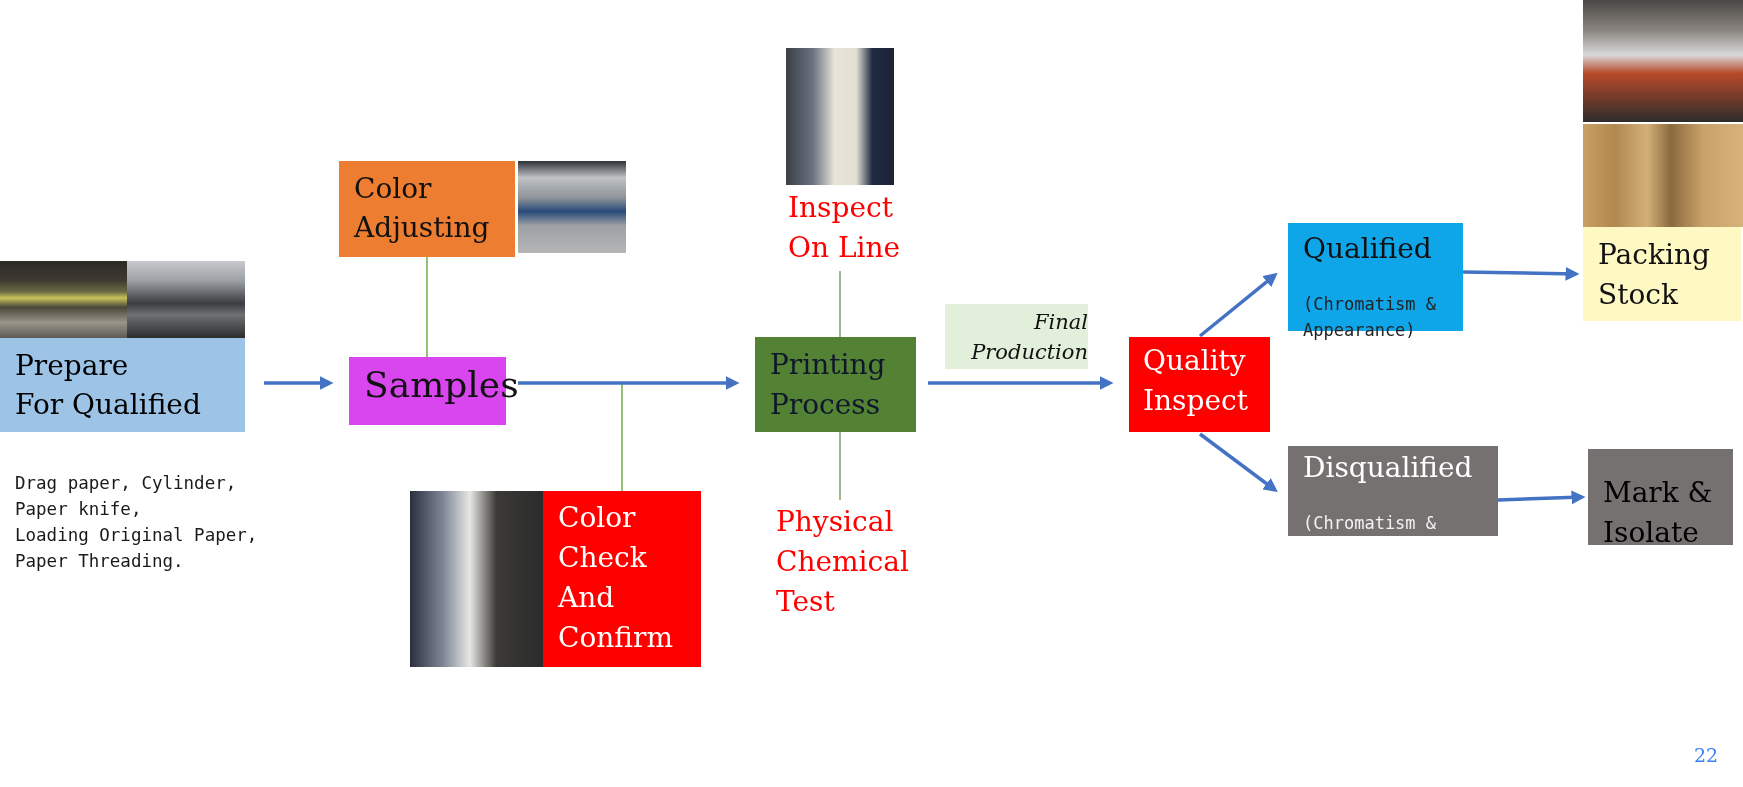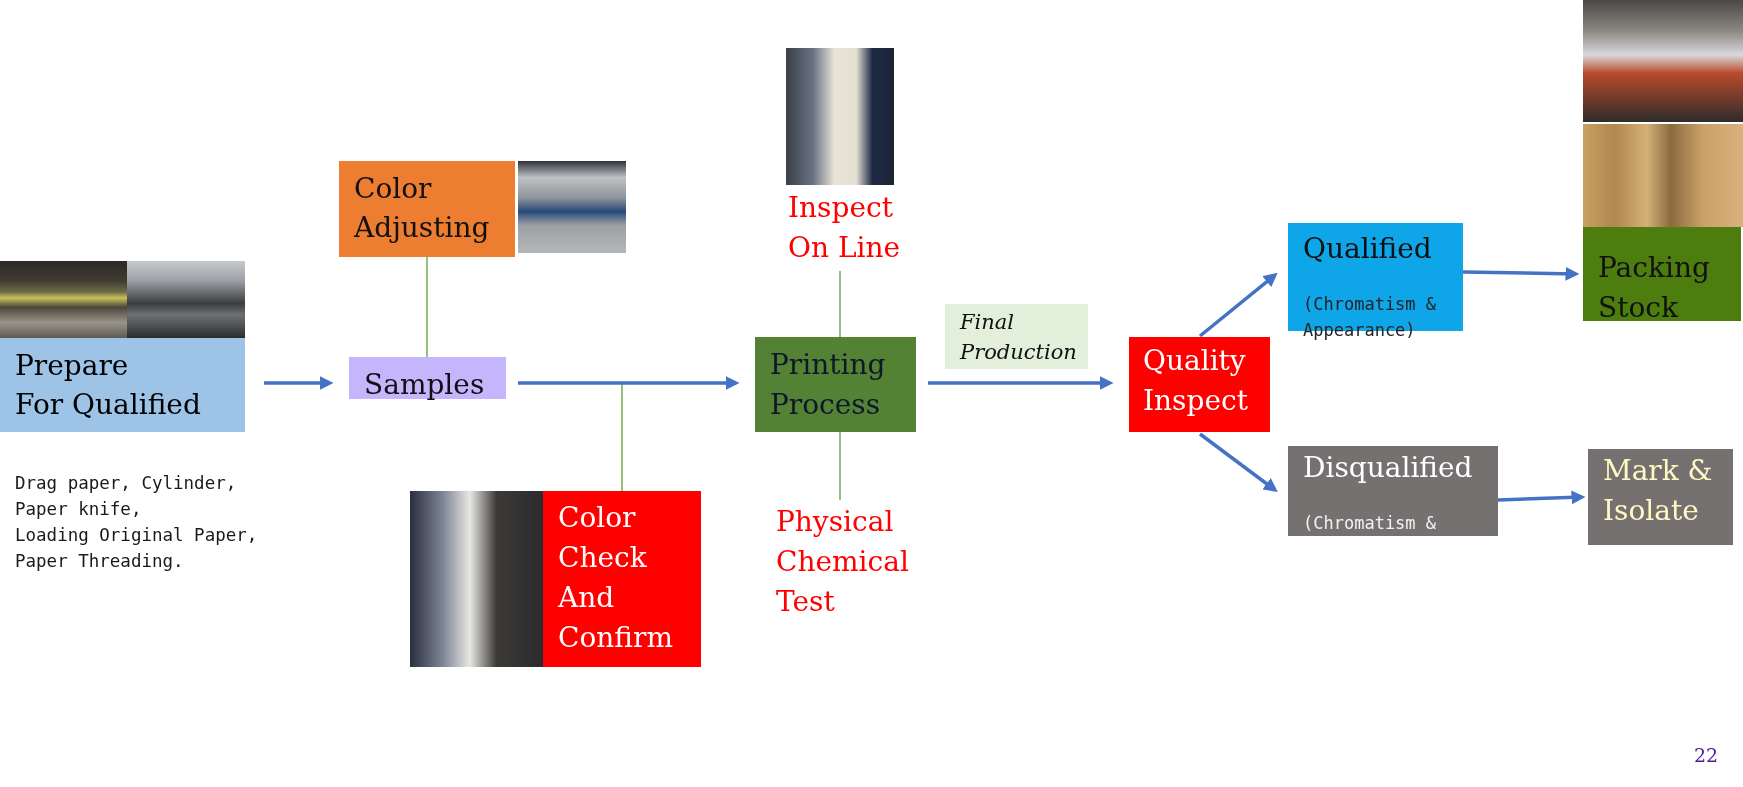--- a/index.html
+++ b/index.html
@@ -59,58 +59,58 @@
 For Qualified</div>
 <div class="abs mono lbl" style="left:15px;top:446px;width:260px;font-size:17.5px;line-height:26px;color:#1a1a1a;">Drag paper,  Cylinder,
 Paper knife,
 Loading Original Paper,
 Paper Threading.</div>
 
 <div class="box serif lbl" style="left:339px;top:161px;width:176px;height:96px;background:#ED7D31;color:#111;font-size:28px;line-height:39px;padding:8px 0 0 15px;">Color
 Adjusting</div>
 <div class="photo ph-lab" style="left:518px;top:161px;width:108px;height:92px;"></div>
 
-<div class="box serif lbl" style="left:349px;top:357px;width:157px;height:42px;background:#c4b5fd;color:#111;font-size:28px;line-height:39px;padding:8px 0 0 15px;">Samples</div>
+<div class="box serif lbl" style="left:349px;top:357px;width:157px;height:68px;background:#d946ef;color:#111;font-size:36px;line-height:39px;padding:8px 0 0 15px;">Samples</div>
 
 <div class="photo ph-check" style="left:410px;top:491px;width:133px;height:176px;"></div>
 <div class="box serif lbl" style="left:543px;top:491px;width:158px;height:176px;background:#FF0000;color:#fff;font-size:28px;line-height:40px;padding:7px 0 0 15px;">Color
 Check
 And
 Confirm</div>
 
 <div class="photo ph-inspect" style="left:786px;top:48px;width:108px;height:137px;"></div>
 <div class="abs serif lbl" style="left:788px;top:188px;font-size:28px;line-height:40px;color:#FF0000;">Inspect
 On Line</div>
 
 <div class="box serif lbl" style="left:755px;top:337px;width:161px;height:95px;background:#548235;color:#0f172a;font-size:28px;line-height:40px;padding:8px 0 0 15px;">Printing
 Process</div>
 
 <div class="abs serif lbl" style="left:776px;top:502px;font-size:28px;line-height:40px;color:#FF0000;">Physical
 Chemical
 Test</div>
 
-<div class="box serif lbl" style="left:945px;top:304px;width:143px;height:65px;background:#E2EFDA;color:#111;font-size:21px;font-style:italic;line-height:30px;padding:3px 0 0 15px;">Final
+<div class="box serif lbl" style="left:945px;top:304px;width:143px;height:65px;background:#E2EFDA;color:#111;font-size:21px;font-style:italic;line-height:30px;padding:3px 0 0 15px;text-align:right;">Final
 Production</div>
 
 <div class="box serif lbl" style="left:1129px;top:337px;width:141px;height:95px;background:#FF0000;color:#fff;font-size:28px;line-height:40px;padding:4px 0 0 14px;">Quality
 Inspect</div>
 
 <div class="box" style="left:1288px;top:223px;width:175px;height:108px;background:#0ea5e9;padding:8px 0 0 15px;">
   <div class="serif" style="font-size:28px;line-height:36px;color:#111;white-space:nowrap;">Qualified</div>
   <div class="mono lbl" style="font-size:17px;line-height:26px;color:#222;">(Chromatism &amp;
 Appearance)</div>
 </div>
 
 <div class="box" style="left:1288px;top:446px;width:210px;height:90px;background:#767171;padding:4px 0 0 15px;overflow:hidden;">
   <div class="serif" style="font-size:28px;line-height:36px;color:#fff;white-space:nowrap;">Disqualified</div>
   <div class="mono lbl" style="font-size:17px;line-height:26px;color:#f2f2f2;">(Chromatism &amp;
 Appearance)</div>
 </div>
 
 <div class="photo ph-roll" style="left:1583px;top:0;width:160px;height:122px;"></div>
 <div class="photo ph-stock" style="left:1583px;top:124px;width:160px;height:103px;"></div>
-<div class="box serif lbl" style="left:1583px;top:227px;width:158px;height:94px;background:#4d7c0f;color:#111;font-size:28px;line-height:40px;padding:21px 0 0 15px;">Packing
+<div class="box serif lbl" style="left:1583px;top:227px;width:158px;height:94px;background:#fef9c3;color:#111;font-size:28px;line-height:40px;padding:8px 0 0 15px;">Packing
 Stock</div>
 
-<div class="box serif lbl" style="left:1588px;top:449px;width:145px;height:96px;background:#767171;color:#fef9c3;font-size:28px;line-height:40px;padding:2px 0 0 15px;">Mark &amp;
+<div class="box serif lbl" style="left:1588px;top:449px;width:145px;height:96px;background:#767171;color:#000000;font-size:28px;line-height:40px;padding:24px 0 0 15px;">Mark &amp;
 Isolate</div>
 
-<div class="abs serif" style="left:1694px;top:744px;font-size:19px;color:#4c1d95;">22</div>
+<div class="abs serif" style="left:1694px;top:744px;font-size:19px;color:#3b82f6;">22</div>
 
 </body></html>

